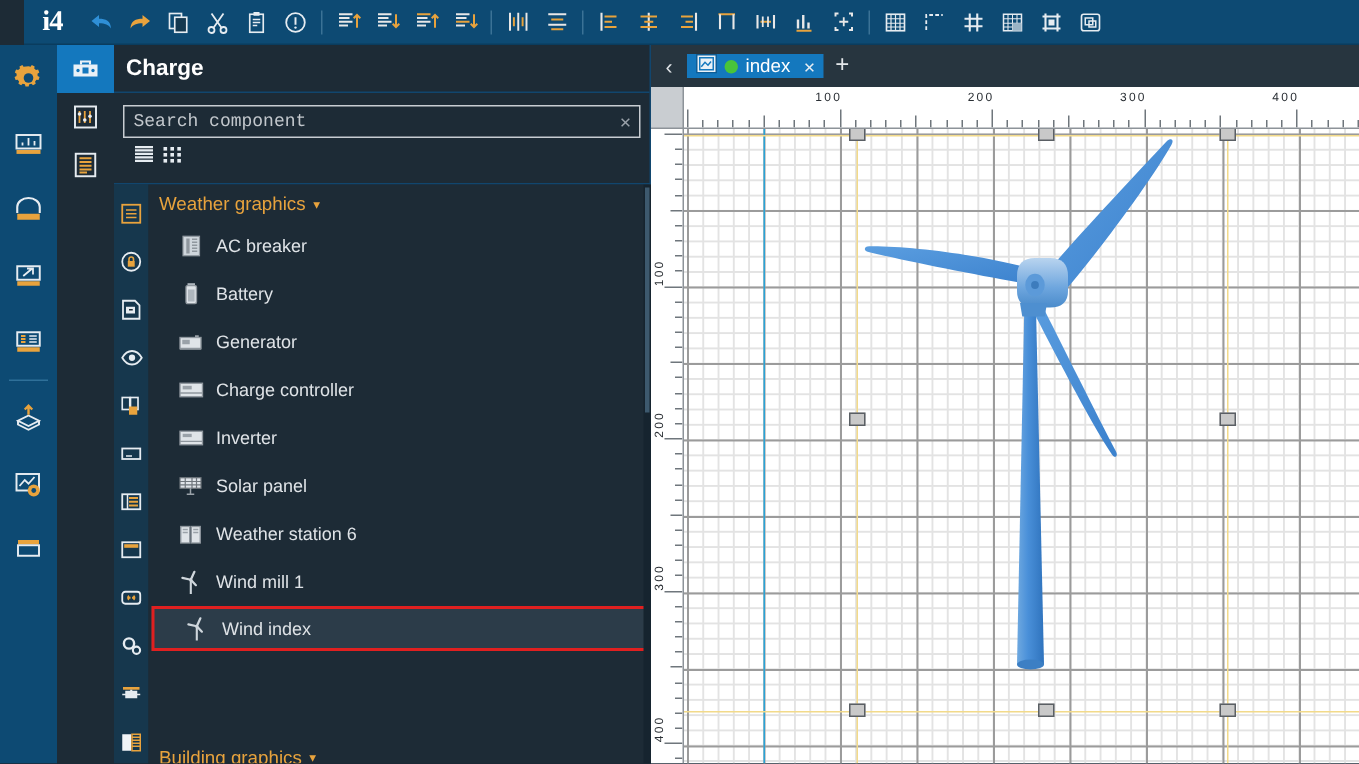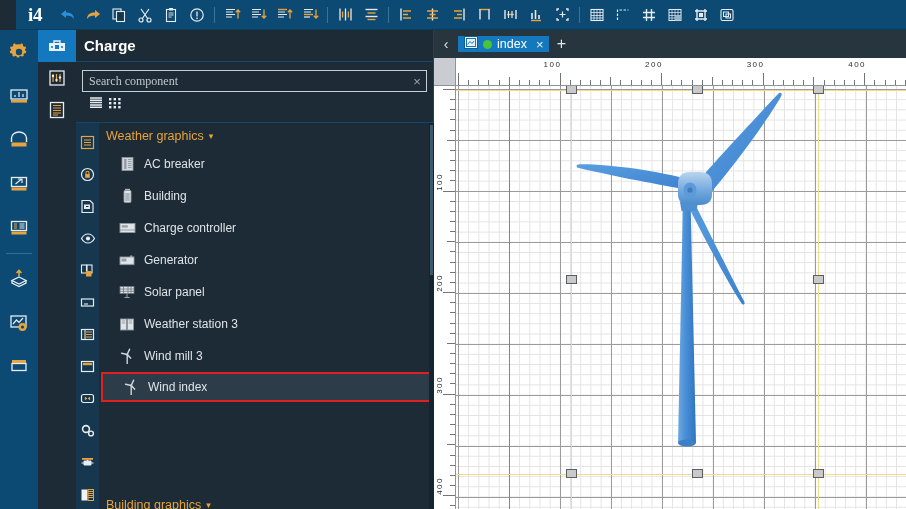--- a/index.html
+++ b/index.html
@@ -67,21 +67,21 @@
   }
   .search-wrap { padding:8px 6px 0 6px; }
   .search-box {
     position:relative; height:22px;
     border:1px solid #c8cdd2; background:#1d2b36;
     display:flex; align-items:center;
   }
   .search-box input {
     flex:1; border:0; outline:0; background:transparent;
     color:#d4d8dc; font-size:12px; padding-left:6px;
-    font-family:Liberation Serif, serif;
+    font-family:Liberation Mono, monospace;
   }
   .search-box input::placeholder { color:#c2c7cc; opacity:1; }
   .clear-x {
     width:18px; text-align:center; color:#9aa2aa; font-size:13px; line-height:1;
   }
   .view-toggles { display:flex; gap:5px; padding:4px 0 4px 7px; }
 
   
   .list-area {
     position:absolute; left:0; top:92px; width:358px; height:387px;
@@ -579,79 +579,89 @@
         </div>
 
         <div class="item">
           <span class="ico">
             <svg width="15" height="16" viewBox="0 0 15 16">
                 <rect x="5" y="0.8" width="5" height="1.6" fill="#aeb6bd"></rect>
                 <rect x="4" y="2.4" width="7" height="12" rx="1" fill="#dfe4e8" stroke="#8f979e" stroke-width="0.9"></rect>
                 <rect x="5.3" y="5" width="4.4" height="8" fill="#aeb6bd"></rect>
               </svg>
           </span>
-          <span class="lbl">Building</span>
-        </div>
-
-        <div class="item">
-          <span class="ico">
-            <svg width="17" height="14" viewBox="0 0 17 14">
-                <rect x="1" y="2.5" width="15" height="9" fill="#dfe4e8" stroke="#8f979e" stroke-width="0.9"></rect>
-                <rect x="2.8" y="4.2" width="6" height="2.4" fill="#9aa2a9"></rect>
-                <path d="M1 9h15" stroke="#8f979e" stroke-width="0.9"></path>
-              </svg>
-          </span>
-          <span class="lbl">Charge controller</span>
+          <span class="lbl">Battery</span>
         </div>
 
         <div class="item">
           <span class="ico">
             <svg width="17" height="14" viewBox="0 0 17 14">
                 <rect x="1" y="4" width="14" height="7.5" fill="#dfe4e8" stroke="#8f979e" stroke-width="0.9"></rect>
                 <rect x="2.5" y="5.5" width="5" height="3" fill="#9aa2a9"></rect>
                 <path d="M11 2.5h2.5v1.5H11z" fill="#9aa2a9"></path>
                 <path d="M1 11.5h14" stroke="#8f979e" stroke-width="1.2"></path>
               </svg>
           </span>
           <span class="lbl">Generator</span>
         </div>
 
+        <div class="item">
+          <span class="ico">
+            <svg width="17" height="14" viewBox="0 0 17 14">
+                <rect x="1" y="2.5" width="15" height="9" fill="#dfe4e8" stroke="#8f979e" stroke-width="0.9"></rect>
+                <rect x="2.8" y="4.2" width="6" height="2.4" fill="#9aa2a9"></rect>
+                <path d="M1 9h15" stroke="#8f979e" stroke-width="0.9"></path>
+              </svg>
+          </span>
+          <span class="lbl">Charge controller</span>
+        </div>
+
+        <div class="item">
+          <span class="ico">
+            <svg width="17" height="14" viewBox="0 0 17 14">
+                <rect x="1" y="2.5" width="15" height="9" fill="#dfe4e8" stroke="#8f979e" stroke-width="0.9"></rect>
+                <rect x="2.8" y="4.2" width="6" height="2.2" fill="#9aa2a9"></rect>
+                <path d="M1 9.2h15" stroke="#8f979e" stroke-width="0.9"></path>
+              </svg>
+          </span>
+          <span class="lbl">Inverter</span>
+        </div>
 
         <div class="item">
           <span class="ico">
             <svg width="16" height="15" viewBox="0 0 16 15">
                 <rect x="1" y="1.5" width="14" height="7" fill="#dfe4e8" stroke="#6f767c" stroke-width="0.8"></rect>
                 <path d="M1 4h14M1 6.3h14M4.5 1.5v7M9 1.5v7M12 1.5v7" stroke="#6f767c" stroke-width="0.8"></path>
                 <path d="M8 8.5v4M5.5 12.5h5" stroke="#9aa2a9" stroke-width="1"></path>
               </svg>
           </span>
           <span class="lbl">Solar panel</span>
         </div>
 
         <div class="item">
           <span class="ico">
             <svg width="16" height="15" viewBox="0 0 16 15">
                 <rect x="1.5" y="2" width="6" height="11" fill="#dfe4e8" stroke="#8f979e" stroke-width="0.9"></rect>
                 <rect x="8.5" y="2" width="6" height="11" fill="#dfe4e8" stroke="#8f979e" stroke-width="0.9"></rect>
                 <path d="M2.8 4h3.4M2.8 6h3.4M9.8 4h3.4M9.8 6h3.4" stroke="#9aa2a9" stroke-width="1"></path>
               </svg>
           </span>
-          <span class="lbl">Weather station 3</span>
+          <span class="lbl">Weather station 6</span>
         </div>
 
 
         <div class="item">
           <span class="ico">
             <svg width="15" height="17" viewBox="0 0 15 17">
                 <path d="M7.2 6.5L9.6 1.2M7.2 6.5L1.6 5.2M7.2 6.5l3.4 3.6" stroke="#cfd6dc" stroke-width="1.5" stroke-linecap="round" fill="none"></path>
                 <path d="M7.2 6.8V16" stroke="#cfd6dc" stroke-width="1.4"></path>
                 <circle cx="7.2" cy="6.6" r="1.1" fill="#cfd6dc"></circle>
               </svg>
           </span>
-          <span class="lbl">Wind mill 3</span>
+          <span class="lbl">Wind mill 1</span>
         </div>
 
         <div class="item selected">
           <span class="ico">
             <svg width="15" height="17" viewBox="0 0 15 17">
                 <path d="M7.2 6.5L9.6 1.2M7.2 6.5L1.6 5.2M7.2 6.5l3.4 3.6" stroke="#cfd6dc" stroke-width="1.5" stroke-linecap="round" fill="none"></path>
                 <path d="M7.2 6.8V16" stroke="#cfd6dc" stroke-width="1.4"></path>
                 <circle cx="7.2" cy="6.6" r="1.1" fill="#cfd6dc"></circle>
               </svg>
           </span>

